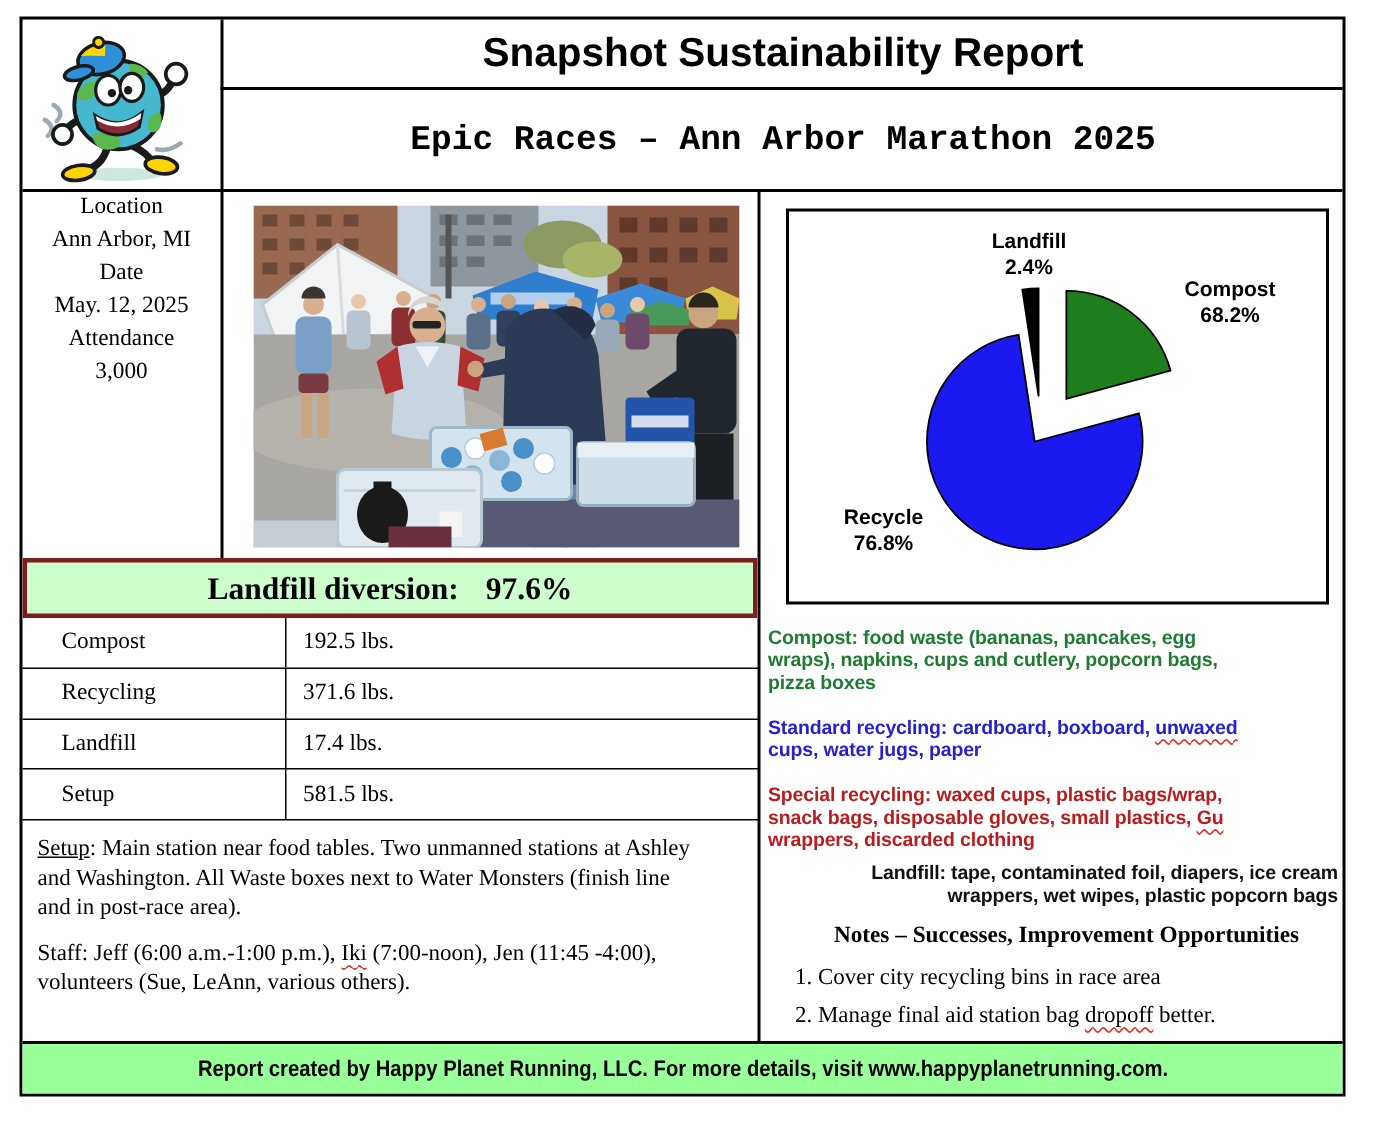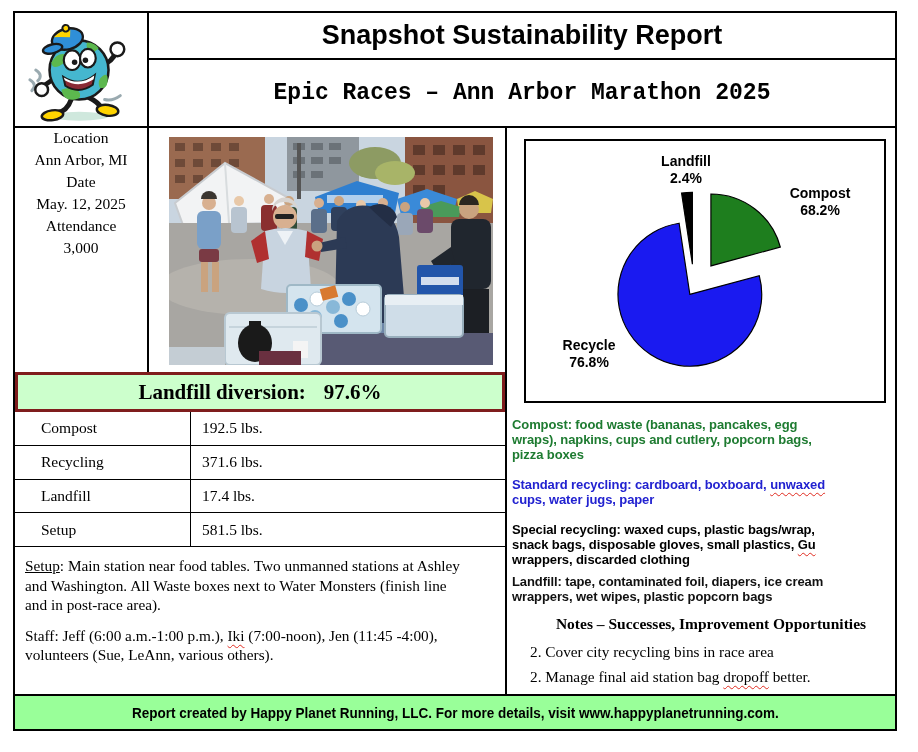--- a/index.html
+++ b/index.html
@@ -51,22 +51,22 @@
   .pie-label{position:absolute;transform:translate(-50%,-50%);text-align:center;
              font-family:"Liberation Sans",sans-serif;font-weight:bold;font-size:14px;line-height:16.5px;white-space:nowrap;}
   .pl-landfill{left:160px;top:28px;}
   .pl-compost{left:294px;top:60px;}
   .pl-recycle{left:63px;top:212px;}
 
   .rp-par{position:absolute;left:5px;width:380px;font-family:"Liberation Sans",sans-serif;
           font-weight:bold;font-size:13px;line-height:15px;letter-spacing:-0.1px;}
   .p-compost{top:290px;color:#1e7b31;}
   .p-standard{top:350px;color:#2222d0;}
-  .p-special{top:395px;color:#000000;}
-  .p-landfill{top:447px;color:#111;}
+  .p-special{top:395px;color:#b91c1c;}
+  .p-landfill{top:447px;color:#111;text-align:right;}
   .notes-head{position:absolute;left:0;top:488px;width:408px;text-align:center;
           font-family:"Liberation Serif",serif;font-weight:bold;font-size:15.5px;}
   .note-item{position:absolute;left:23px;width:360px;font-size:15.3px;}
   .ni1{top:516px;} .ni2{top:541px;}
 
   
   .footer{left:0;top:683px;width:880px;height:33px;background:#99ff99;display:flex;align-items:center;justify-content:center;}
   .footer span{display:inline-block;transform:scaleX(0.9);font-family:"Liberation Sans",sans-serif;
                font-weight:bold;font-size:15px;white-space:nowrap;}
 
@@ -320,21 +320,21 @@
 pizza boxes</span></div>
     <div class="rp-par pre p-standard"><span>Standard recycling: cardboard, boxboard, </span><span class="sq">unwaxed</span><span>
 cups, water jugs, paper</span></div>
     <div class="rp-par pre p-special"><span>Special recycling: waxed cups, plastic bags/wrap,
 snack bags, disposable gloves, small plastics, </span><span class="sq">Gu</span><span>
 wrappers, discarded clothing</span></div>
     <div class="rp-par pre p-landfill"><span>Landfill: tape, contaminated foil, diapers, ice cream
 wrappers, wet wipes, plastic popcorn bags</span></div>
 
     <div class="notes-head">Notes – Successes, Improvement Opportunities</div>
-    <div class="note-item ni1"><span>2.  Cover city recycling bins in race area</span></div>
+    <div class="note-item ni1"><span>1.  Cover city recycling bins in race area</span></div>
     <div class="note-item ni2"><span>2.  Manage final aid station bag </span><span class="sq">dropoff</span><span> better.</span></div>
   </div>
 
   <div class="abs footer">
     <span>Report created by Happy Planet Running, LLC. For more details, visit www.happyplanetrunning.com.</span>
   </div>
 
 </div>
 
 </body></html>

